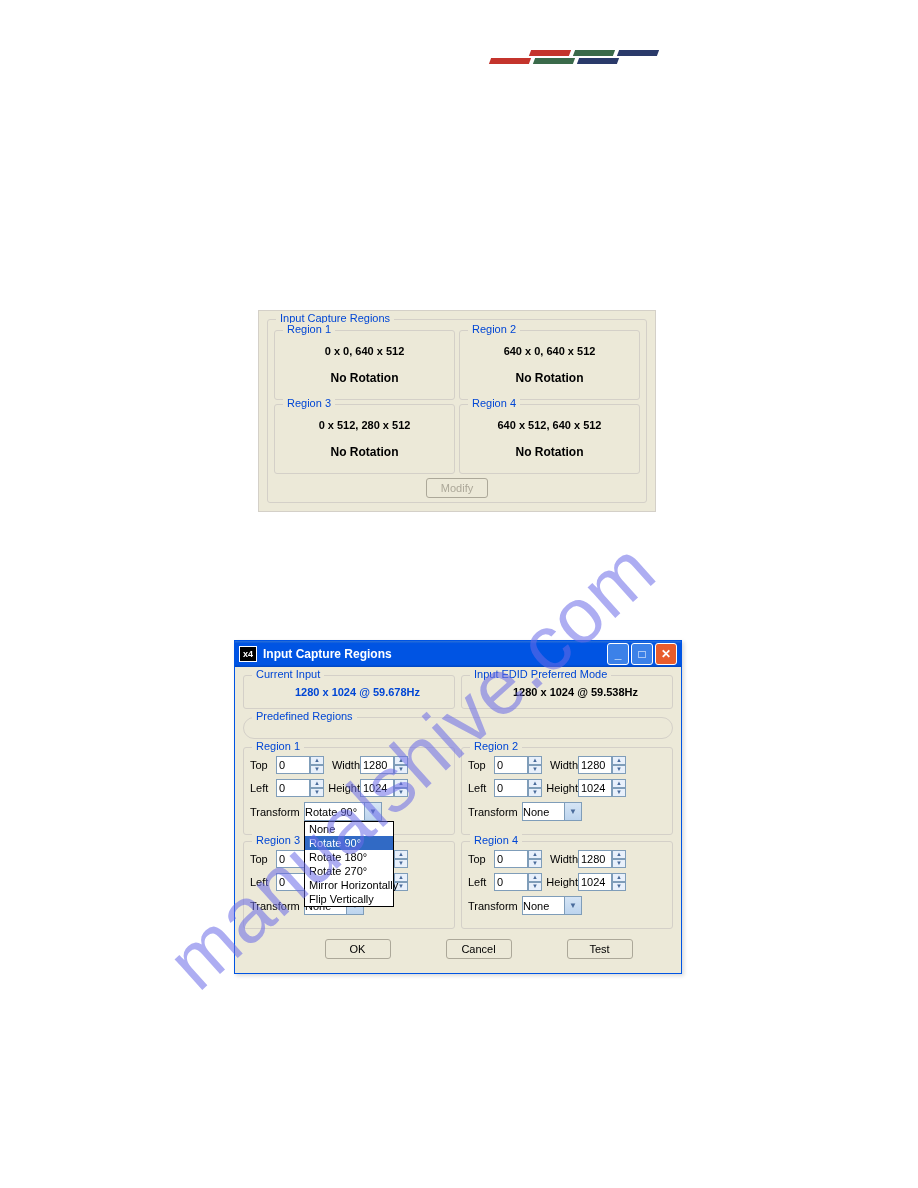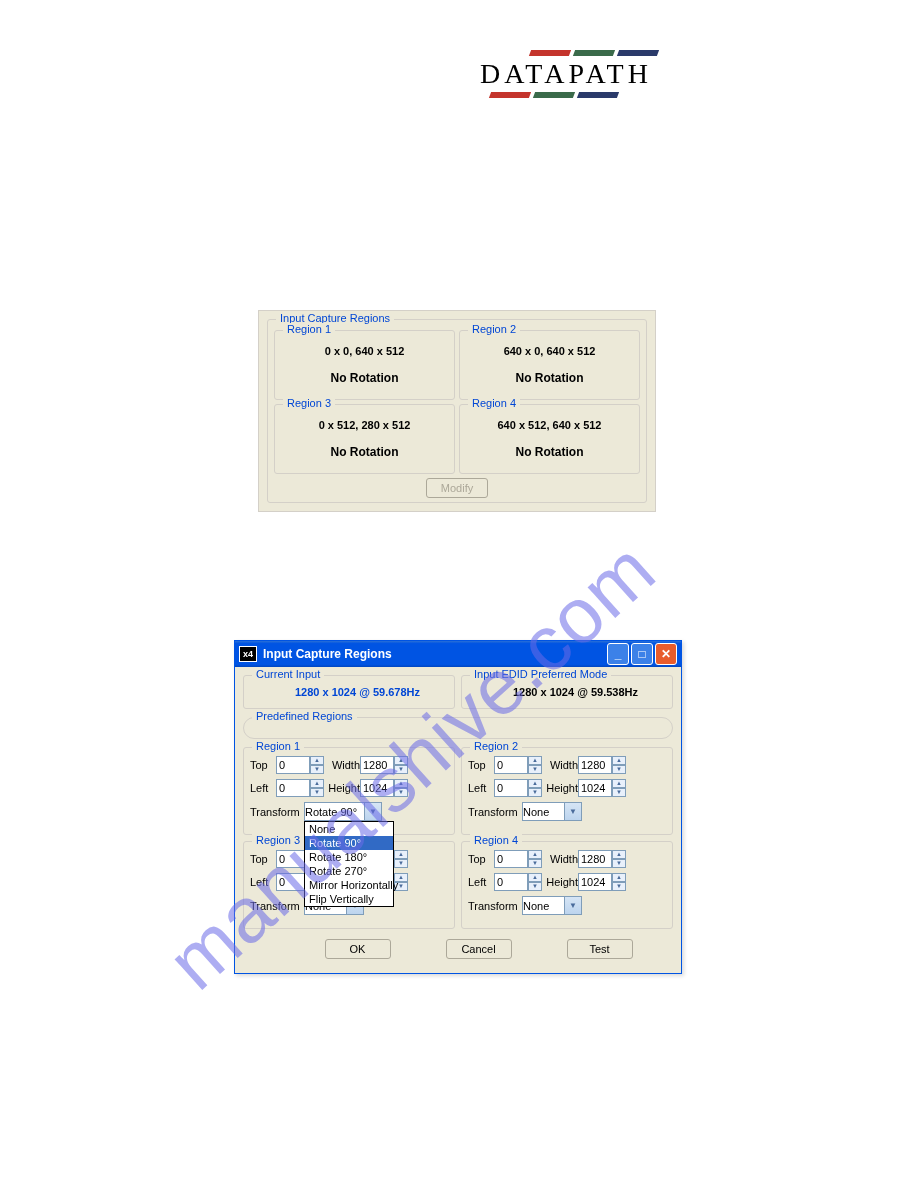--- a/index.html
+++ b/index.html
@@ -378,21 +378,20 @@
 </style>
 </head>
 <body>
 
 <div class="logo">
   <div class="logo-bars">
     <div class="logo-bar" style="background:#c4342c"></div>
     <div class="logo-bar" style="background:#3a6a4a"></div>
     <div class="logo-bar" style="background:#2a3a6a"></div>
   </div>
-  <div class="logo-text">DATAPATH</div>
   <div class="logo-bars-bottom">
     <div class="logo-bar" style="background:#c4342c"></div>
     <div class="logo-bar" style="background:#3a6a4a"></div>
     <div class="logo-bar" style="background:#2a3a6a"></div>
   </div>
 </div>
 
 <div class="panel1">
   <div class="groupbox">
     <div class="groupbox-title">Input Capture Regions</div>

